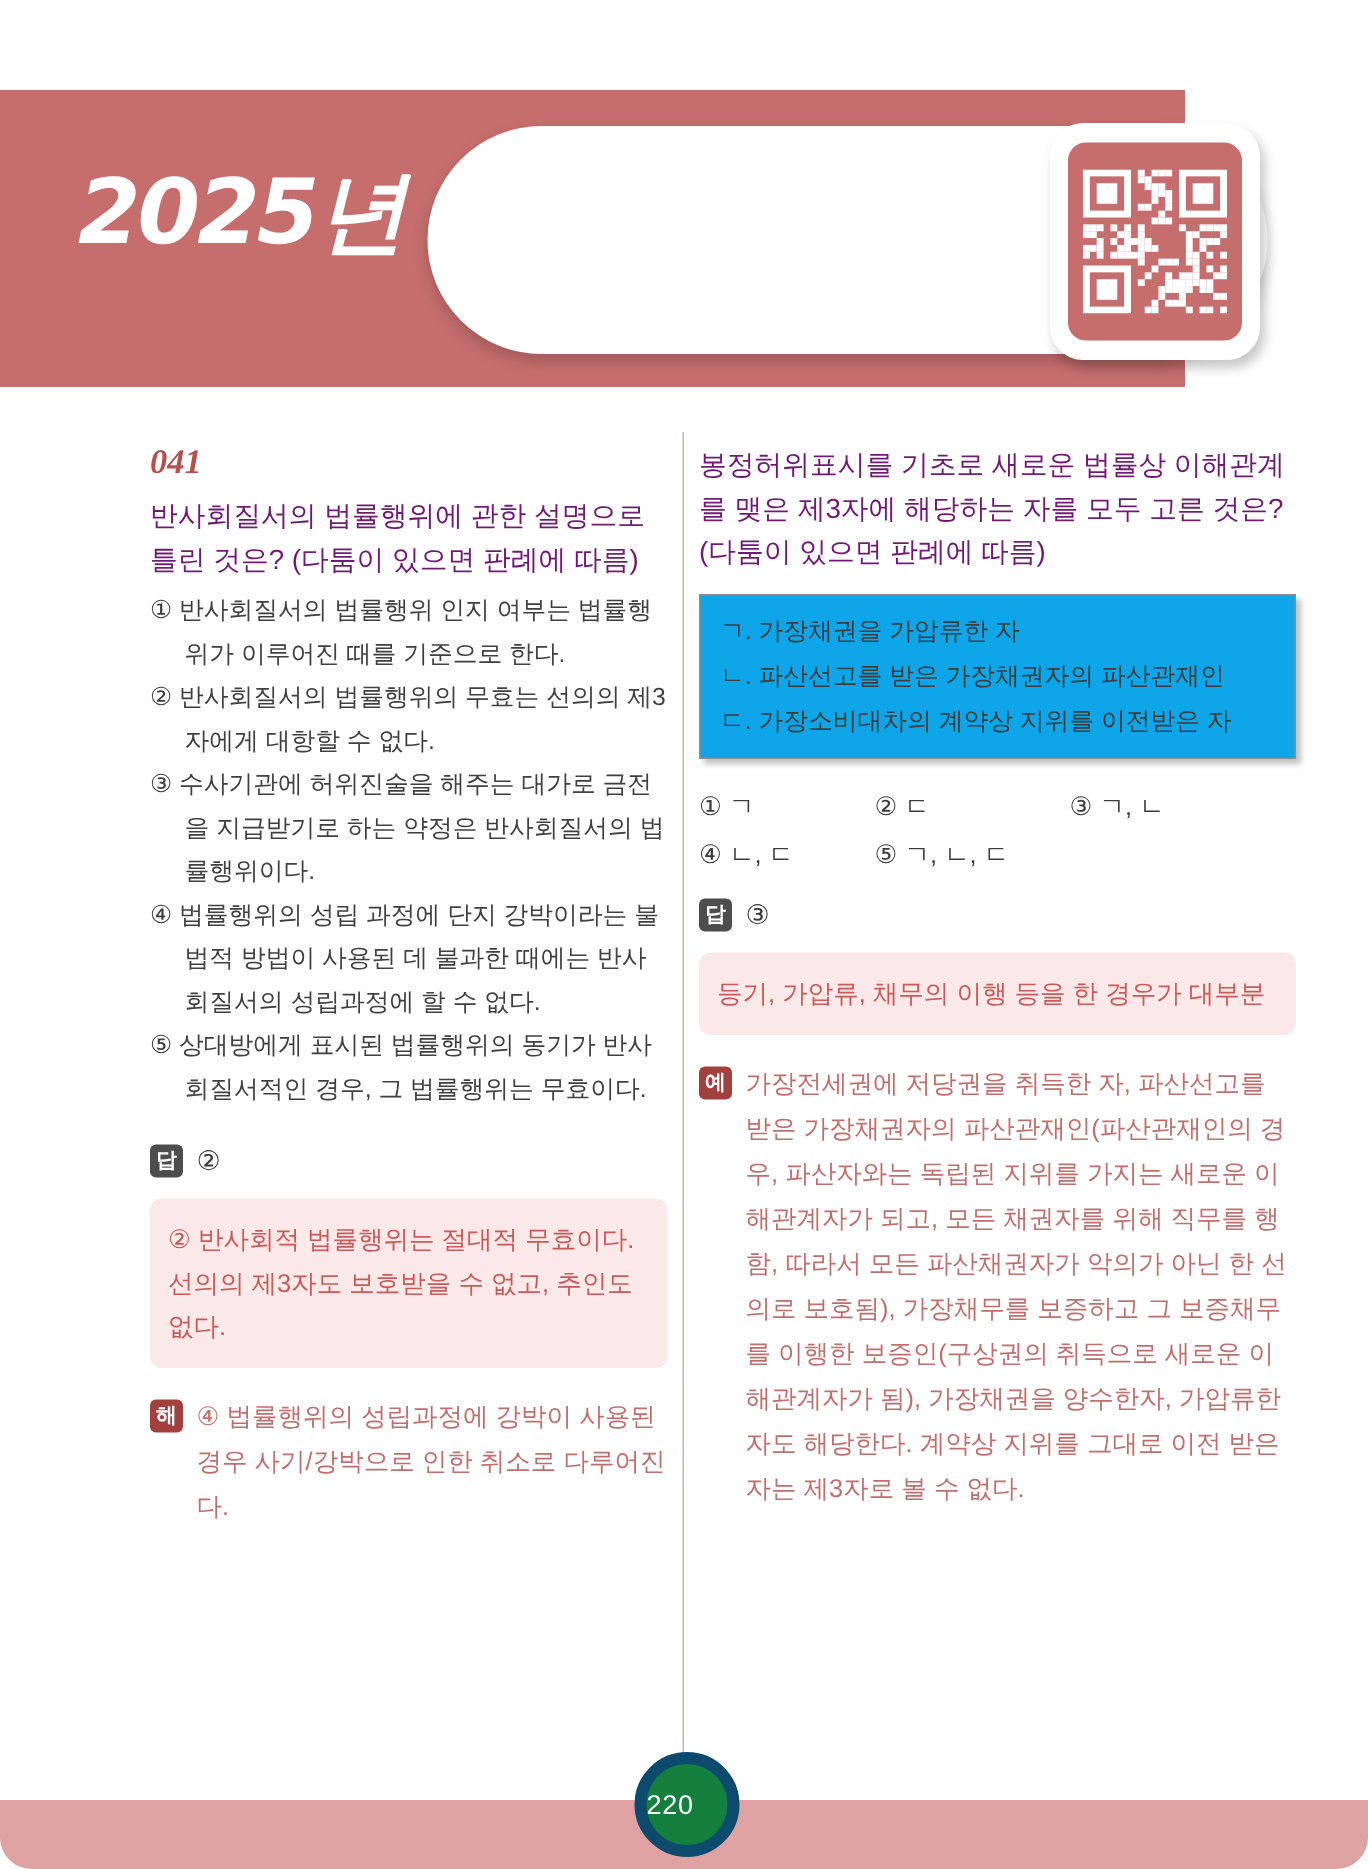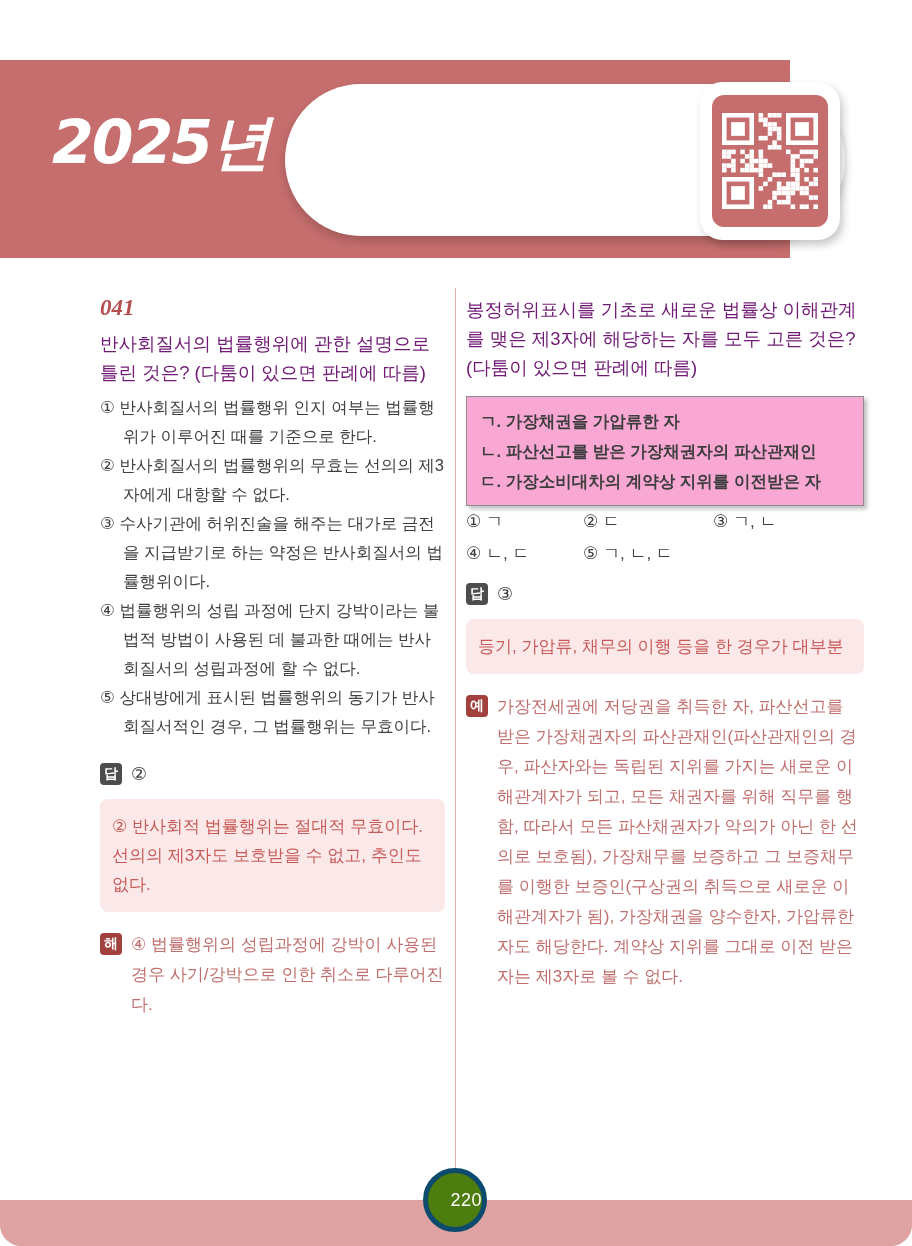--- a/index.html
+++ b/index.html
@@ -43,33 +43,33 @@
   .badge.red{background:#a2403e;}
   .answer-val{font-size:18px;color:#3a3a3a;}
 
   .note-box{margin-top:14px;background:#fbe8e8;border-radius:8px;padding:13px 12px;
         font-size:17px;line-height:29px;color:#c75b59;}
 
   .expl-row{display:flex;align-items:flex-start;gap:9px;margin-top:18px;}
   .expl-row .badge{margin-top:3px;}
   .expl-text{font-size:17px;line-height:30px;color:#bf6f6d;}
 
-  .gray-box{margin-top:14px;background:#f9a8d4;border:1px solid #8d8d8d;
+  .gray-box{margin-top:14px;background:#0ea5e9;border:1px solid #8d8d8d;
         box-shadow:3px 3px 4px rgba(0,0,0,.25);padding:9px 13px;
-        font-size:16.5px;line-height:30px;color:#3d3d3d;font-weight:bold;}
-
-  .options{margin-top:4px;font-size:17px;color:#3d3d3d;}
+        font-size:16.5px;line-height:30px;color:#3d3d3d;}
+
+  .options{margin-top:20px;font-size:17px;color:#3d3d3d;}
   .opt-row{display:flex;margin-bottom:9px;}
   .opt{width:117px;}
   .opt.wide{width:130px;}
 
   
   .foot-strip{position:absolute;left:0;top:1200px;width:912px;height:46px;background:#dfa2a2;}
   .page-circle{position:absolute;left:423px;top:1168px;width:54px;height:54px;border-radius:50%;
-        background:#4d7c0f;border:5px solid #0c4a6e;display:flex;align-items:center;justify-content:flex-end;
+        background:#15803d;border:8px solid #0c4a6e;display:flex;align-items:center;justify-content:flex-start;
         color:#ffffff;font-size:18px;letter-spacing:.5px;}
 </style>
 </head>
 <body>
 
 <div class="page">
 
   <div class="band"></div>
   <div class="year">2025년</div>
   <div class="title-box"></div>

